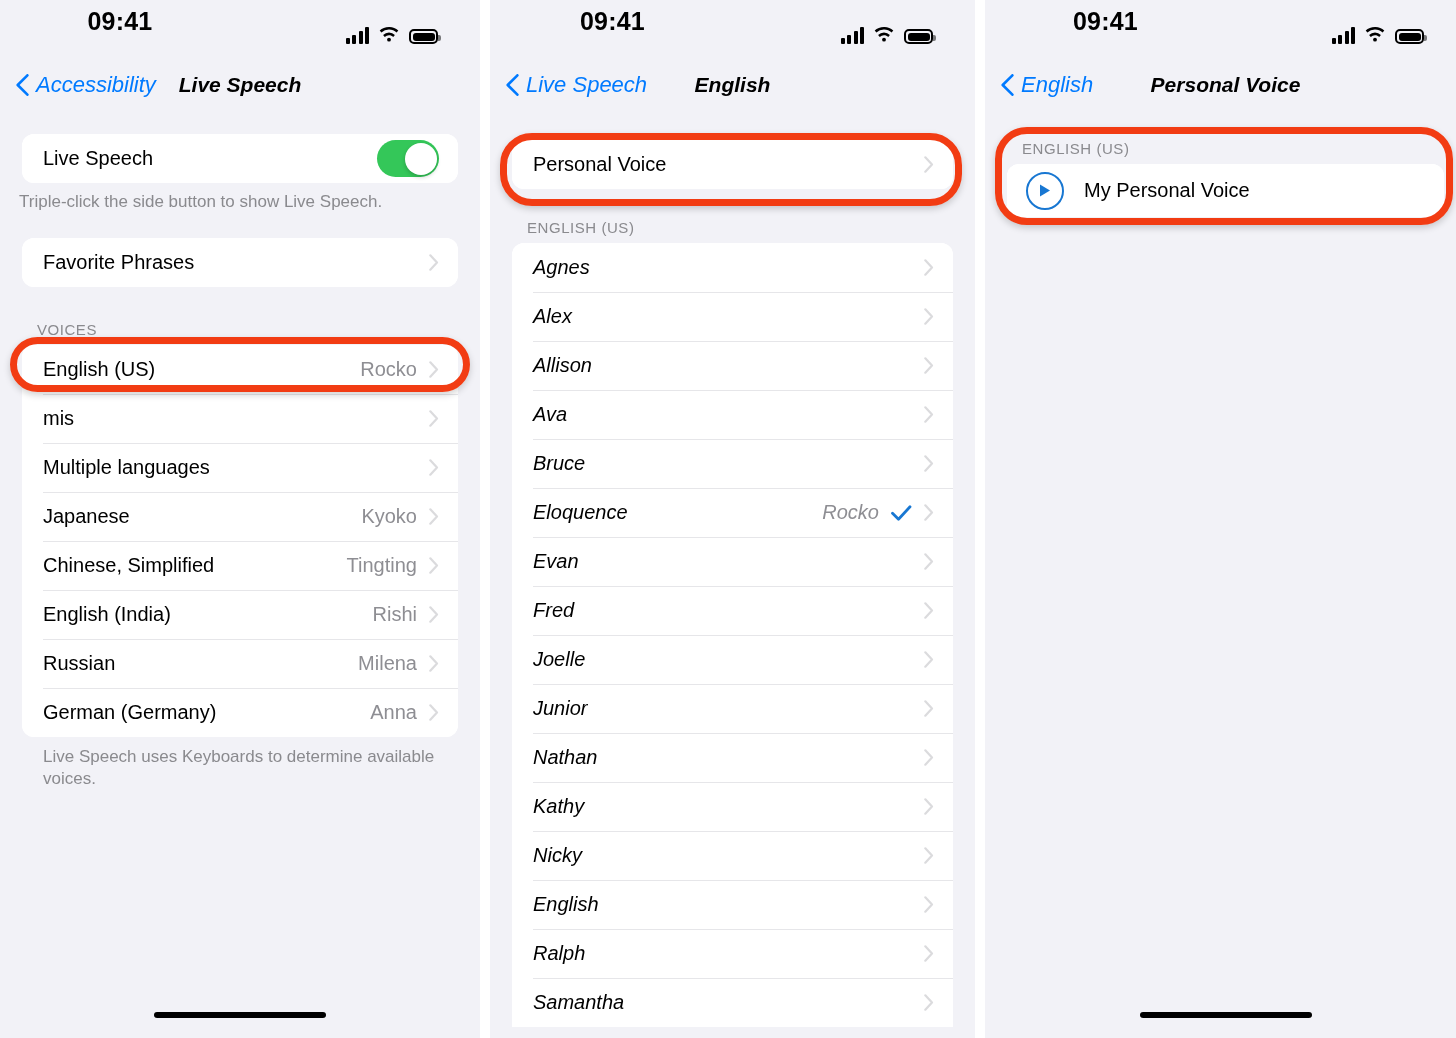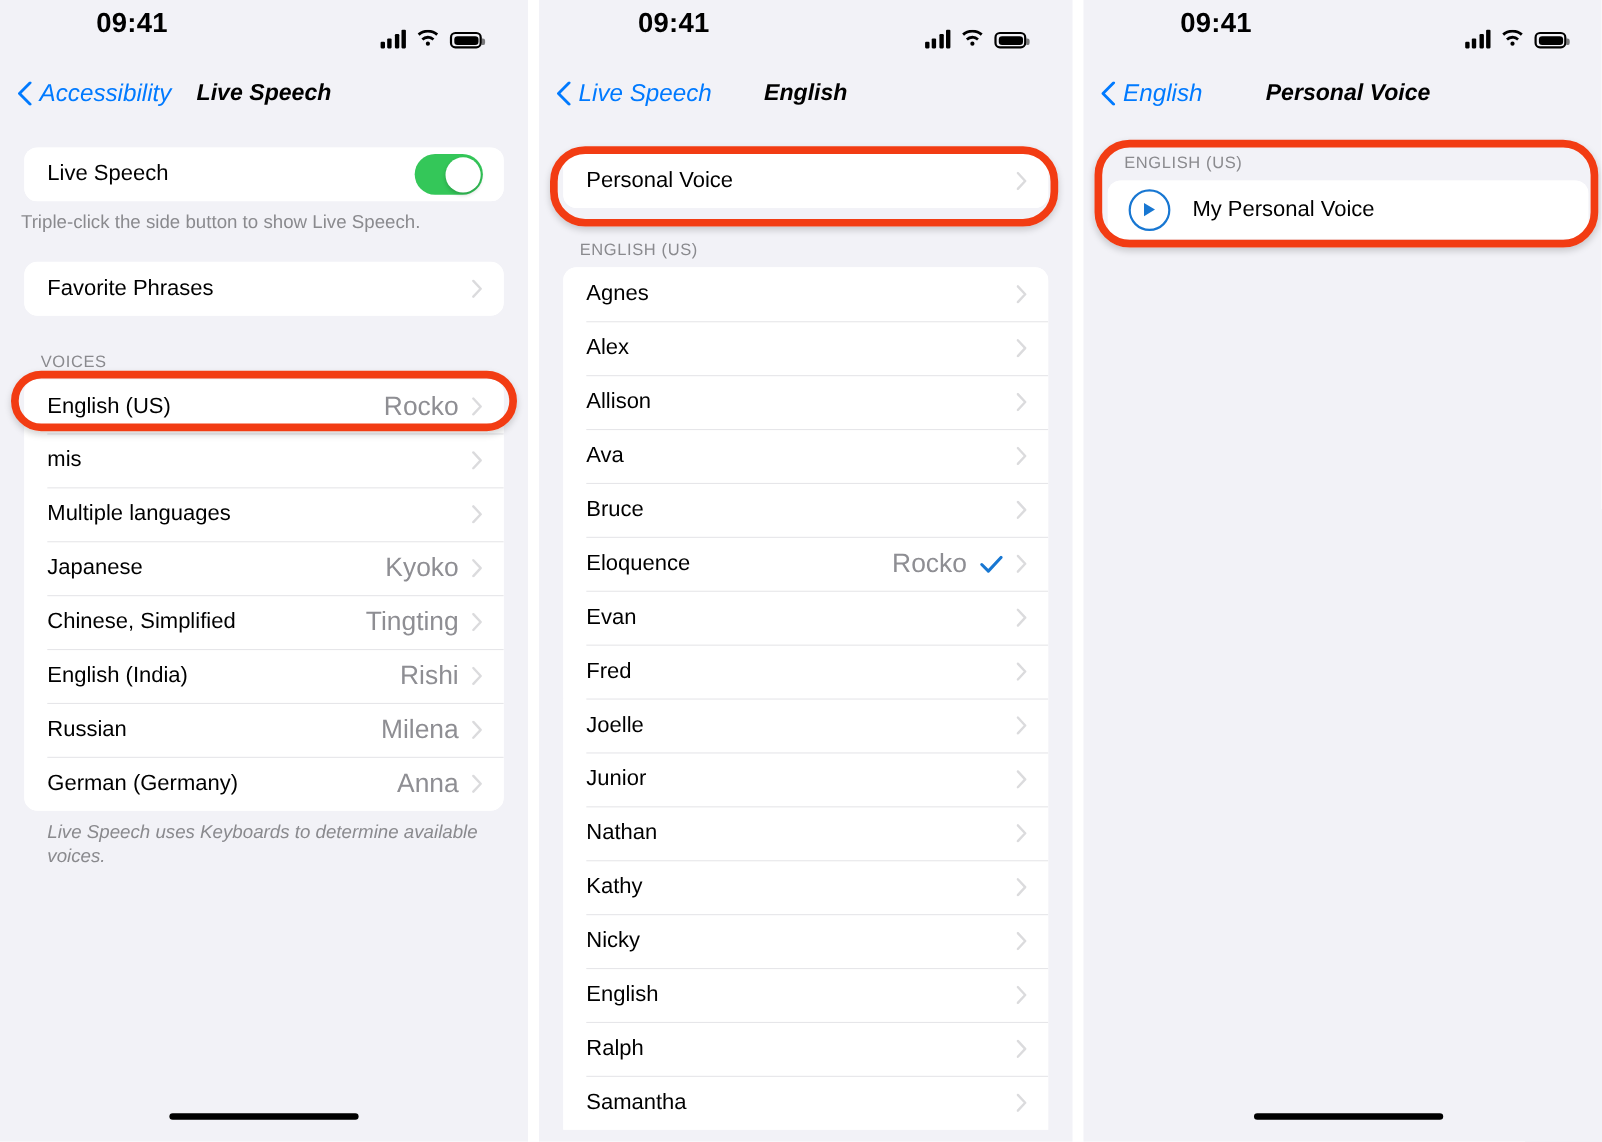--- a/index.html
+++ b/index.html
@@ -82,34 +82,34 @@
     position:relative;background:#fff;cursor:pointer;
   }
   .row + .row::before{
     content:"";position:absolute;left:21px;right:0;top:0;height:1px;
     background:#e6e6e9;
   }
   .row .label{
     font-size:20px;color:#000;flex:1 1 auto;white-space:nowrap;
   }
   .row .value{
-    font-size:24px;color:#8e8e93;margin-right:12px;white-space:nowrap;
+    font-size:20px;color:#8e8e93;margin-right:12px;white-space:nowrap;
   }
   .chev{
     width:10px;height:17px;flex:0 0 auto;opacity:.45;
   }
   .chev svg{display:block;}
   .check{margin-right:12px;display:flex;align-items:center;}
   .sec-header{
     font-size:15px;color:#8a8a8e;letter-spacing:.55px;
     padding:0 0 7px 37px;
   }
   .sec-footer{
     font-size:17px;color:#8a8a8e;
-    padding:9px 28px 0 43px;line-height:1.3;font-style:italic;
+    padding:9px 28px 0 43px;line-height:1.3;
   }
   .caption{
     font-size:17px;color:#8a8a8e;padding:9px 28px 0 19px;
   }
 
   
   .toggle{
     width:62px;height:37px;border-radius:19px;background:#34c759;
     position:relative;flex:0 0 auto;cursor:pointer;
   }
@@ -340,21 +340,21 @@
             <svg width="10" height="17" viewBox="0 0 10 17">
               <path d="M1.3 1.3L8 8.5l-6.7 7.2" stroke="#b0b0b5" stroke-width="2.2" fill="none" stroke-linecap="round" stroke-linejoin="round"></path>
             </svg>
           </span>
       </div>
     </div>
 
     <div style="height:30px"></div>
 
     <div class="sec-header">ENGLISH (US)</div>
-    <div class="group" id="p2-voices" style="border-bottom-left-radius:0;border-bottom-right-radius:0;">
+    <div class="group" id="p2-voices" style="border-bottom-left-radius:0;border-bottom-right-radius:0;font-style:italic;">
         <div class="row">
           <span class="label">Agnes</span>
           <span class="chev">
             <svg width="10" height="17" viewBox="0 0 10 17">
               <path d="M1.3 1.3L8 8.5l-6.7 7.2" stroke="#b0b0b5" stroke-width="2.2" fill="none" stroke-linecap="round" stroke-linejoin="round"></path>
             </svg>
           </span>
         </div>
         <div class="row">
           <span class="label">Alex</span>

